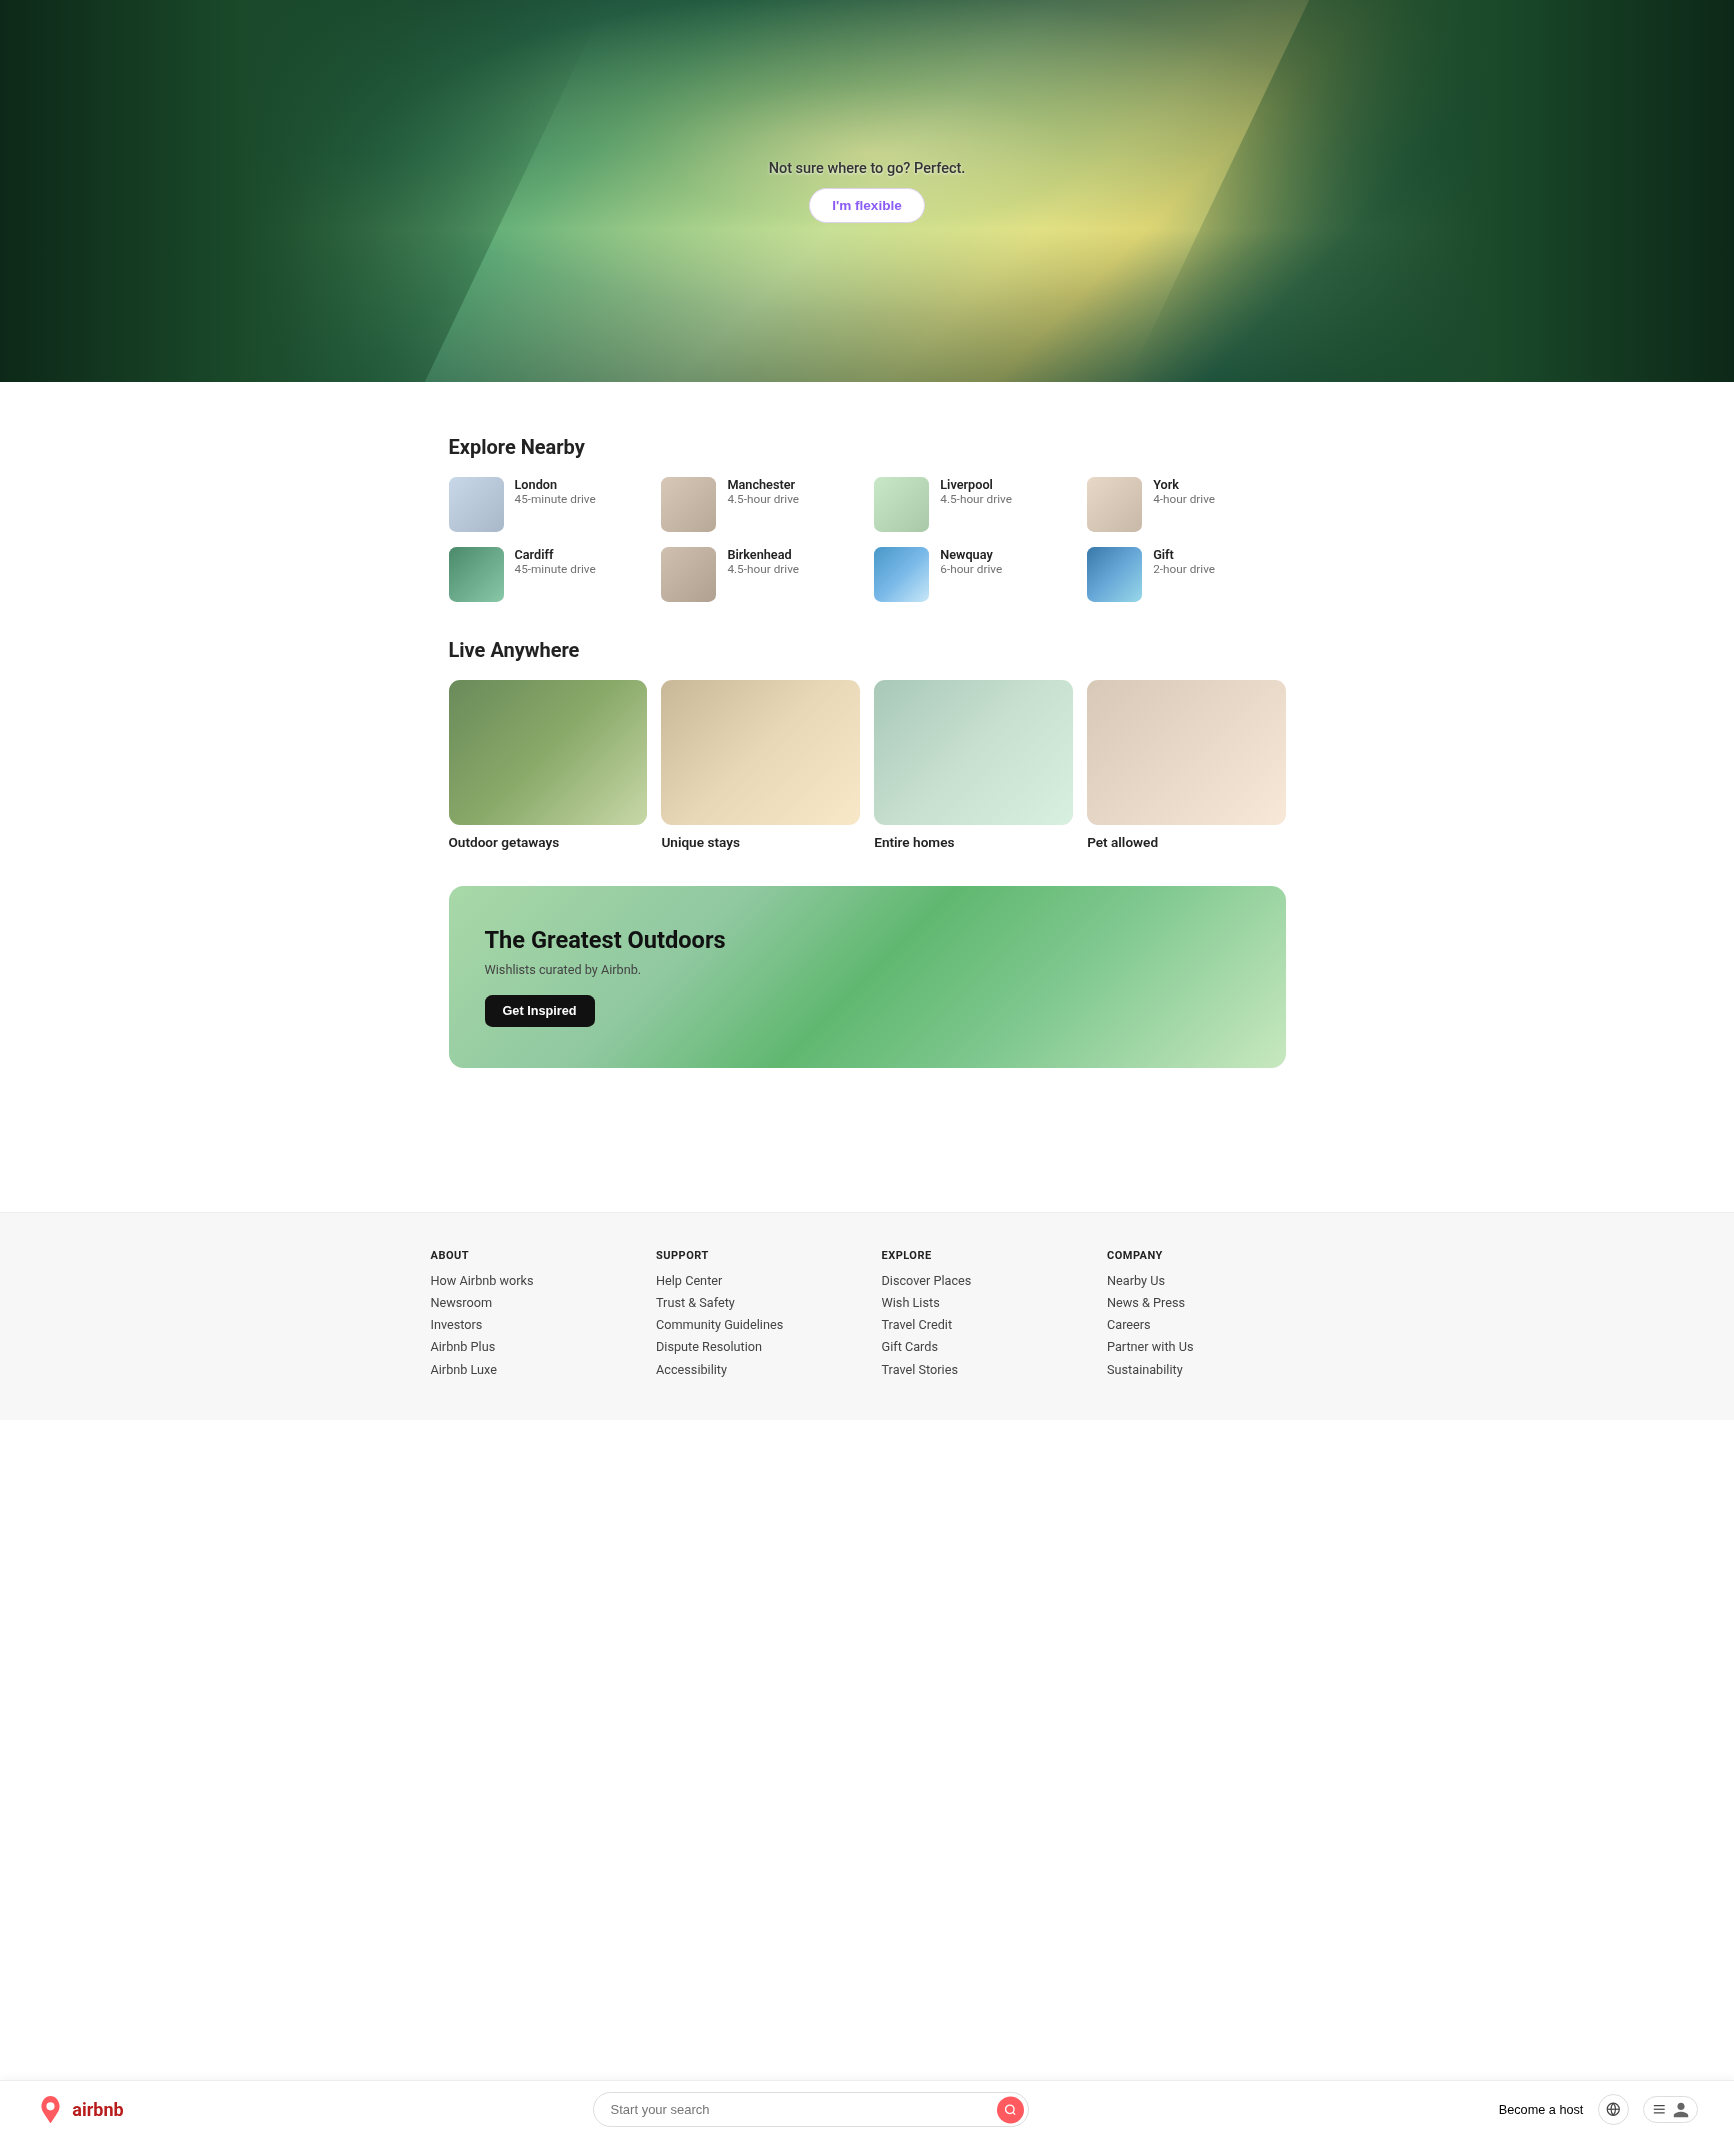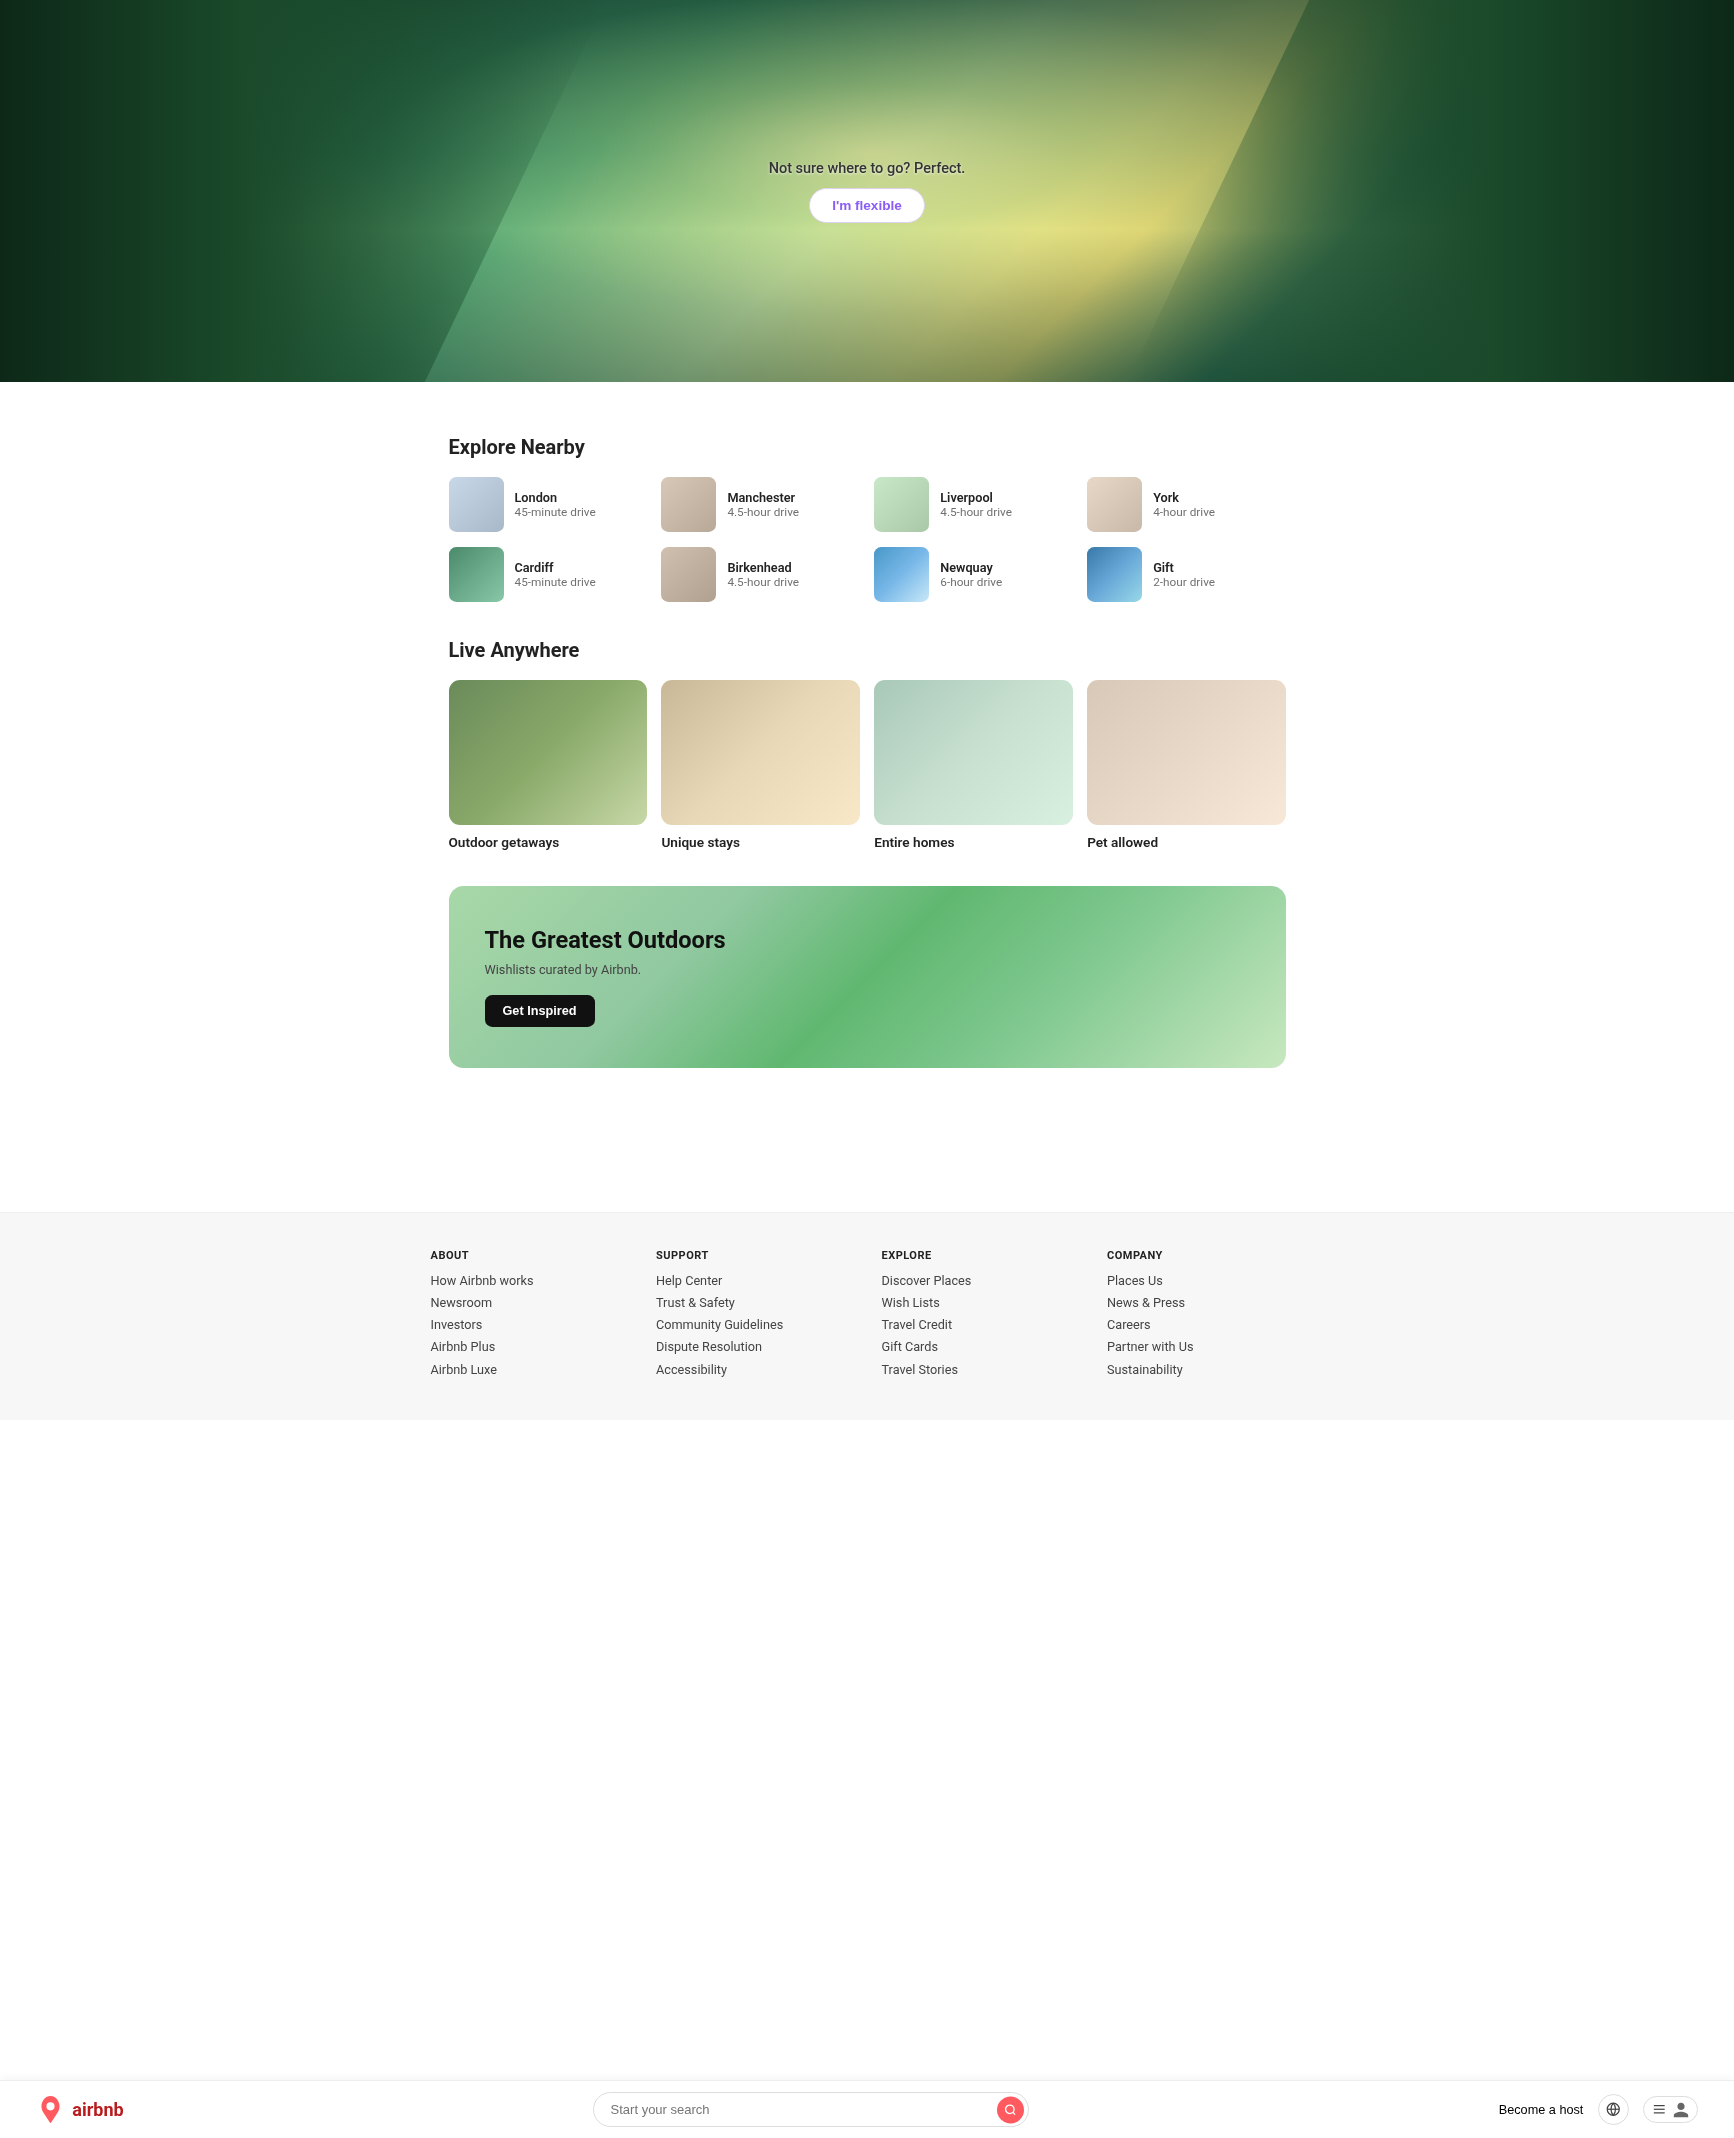--- a/index.html
+++ b/index.html
@@ -168,21 +168,21 @@
       margin-bottom: 18px;
     }
     .nearby-grid {
       display: grid;
       grid-template-columns: repeat(4, 1fr);
       gap: 14.5px;
       margin-bottom: 36px;
     }
     .nearby-item {
       display: flex;
-      align-items: center;
+      align-items: flex-start;
       gap: 11px;
       cursor: pointer;
     }
     .nearby-thumb {
       width: 55px;
       height: 55px;
       border-radius: 7.3px;
       flex-shrink: 0;
       overflow: hidden;
     }
@@ -448,21 +448,21 @@
       <div class="footer-col-title">EXPLORE</div>
       <a class="footer-link">Discover Places</a>
       <a class="footer-link">Wish Lists</a>
       <a class="footer-link">Travel Credit</a>
       <a class="footer-link">Gift Cards</a>
       <a class="footer-link">Travel Stories</a>
     </div>
 
     <div class="footer-col">
       <div class="footer-col-title">COMPANY</div>
-      <a class="footer-link">Places Us</a>
+      <a class="footer-link">Nearby Us</a>
       <a class="footer-link">News &amp; Press</a>
       <a class="footer-link">Careers</a>
       <a class="footer-link">Partner with Us</a>
       <a class="footer-link">Sustainability</a>
     </div>
 
   </div>
 </footer>
 
 <nav class="navbar">

